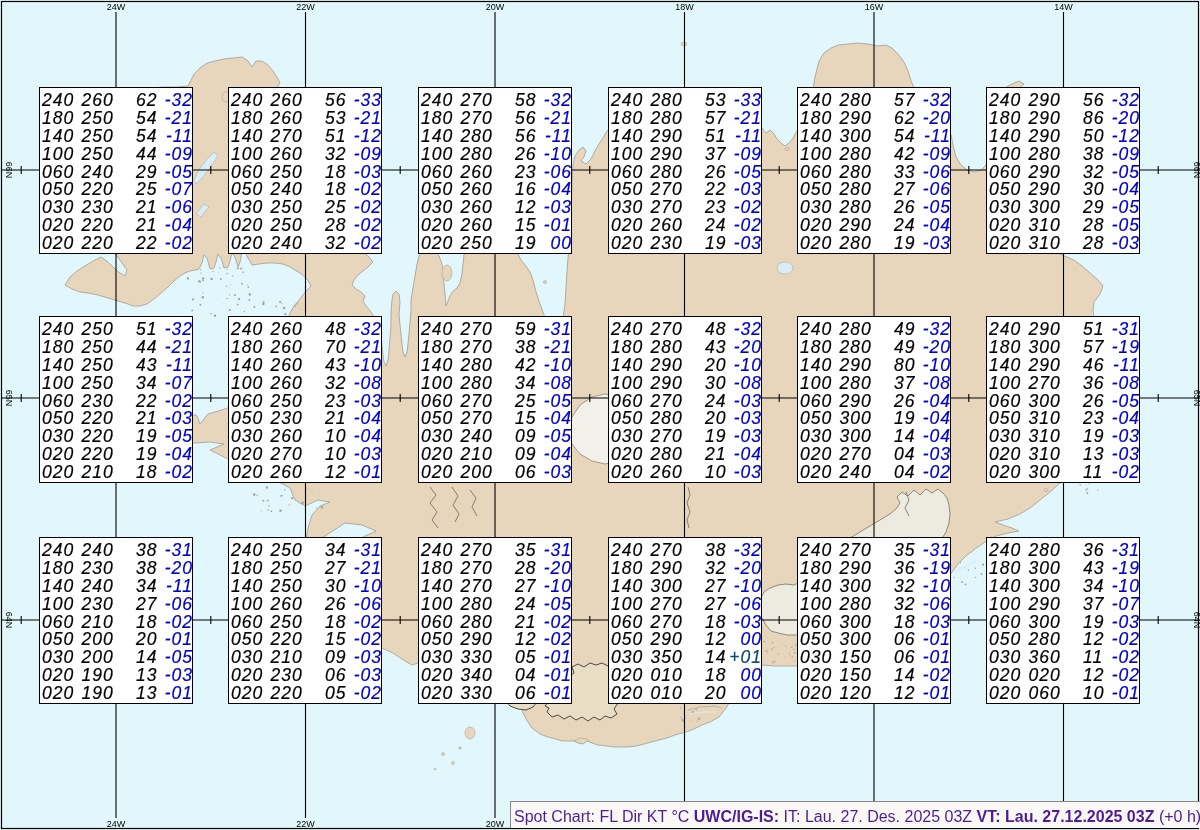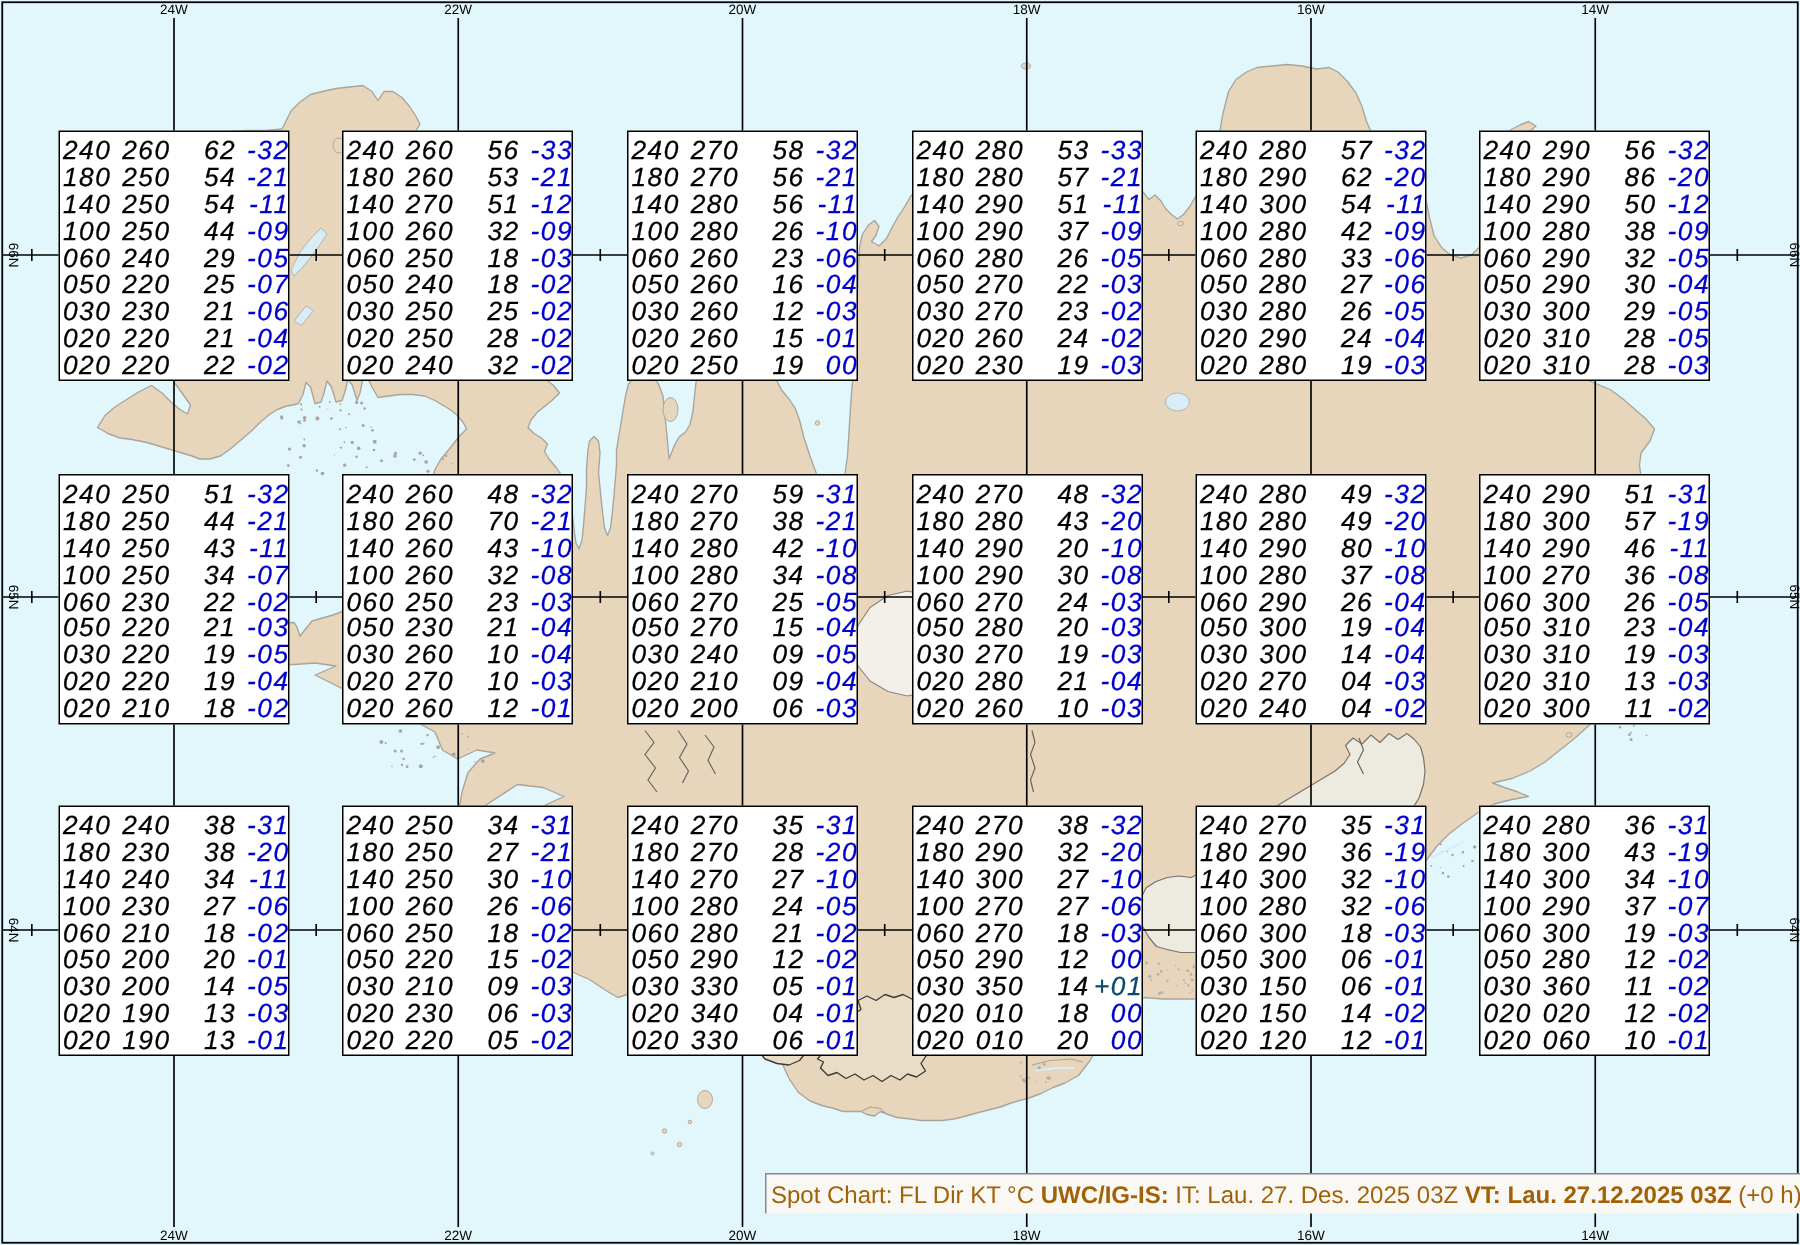--- a/index.html
+++ b/index.html
@@ -7,23 +7,23 @@
 #map { position:absolute; left:0; top:0; }
 #map text { font-family:"Liberation Sans", sans-serif; }
 .box { position:absolute; width:154px; height:167px; background:#fff; border:1px solid #000;font-style:italic; }
 .row { position:relative; height:17.8px; line-height:17.8px; font-size:17.5px; letter-spacing:1.0px; color:#000; -webkit-text-stroke:0.18px; }
 .box .row:first-child { margin-top:4.9px; }
 .c1 { position:absolute; left:2px; }
 .c2 { position:absolute; left:41.5px; }
 .c3 { position:absolute; left:96px; }
 .t  { position:absolute; right:-1px; color:#0000cc; }
 .tr { position:absolute; right:-1px; color:#0c4a6e; }
-#bar { position:absolute; left:510px; top:782px; width:690px; height:27px; background:#faf8f4;
+#bar { position:absolute; left:510px; top:801px; width:690px; height:27px; background:#faf8f4;
   border-top:1px solid #888; border-left:1px solid #888; font-size:16px; line-height:29px;
-  padding-left:3px; white-space:nowrap; color:#a16207; }
+  padding-left:3px; white-space:nowrap; color:#4c1d95; }
 </style></head>
 <body>
 <div id="map"><svg width="1200" height="830" viewBox="0 0 1200 830">
 <rect width="1200" height="830" fill="#e2f7fb"></rect>
 <path d="M239,658 L234,630 L232,612 L240,600 L258,610 L270,616 L288,610 L305,607 L312,584 L324,571 L340,552 L353,542 L365,536 L376,531 L362,525 L345,523 L322,538 L305,546 L308,528 L312,515 L320,506 L330,502 L318,500 L305,506 L295,500 L290,488 L275,480 L255,477 L240,465 L210,450 L224,444 L210,442 L196,443 L182,443 L160,441 L135,436 L111,426 L125,419 L145,416 L165,415 L182,416 L196,415 L198,418 L200,424 L204,419 L208,414 L215,412 L222,410 L230,407 L240,401 L250,396 L258,393 L265,394 L275,390 L290,387 L310,385 L330,382 L350,380 L364,376 L372,372 L378,367 L372,362 L362,358 L350,354 L336,350 L322,346 L310,342 L300,338 L293,333 L289,327 L288,320 L290,313 L294,306 L299,300 L303,295 L306,291 L309,288 L311,286 L309,282 L305,277 L300,273 L295,270 L290,267 L283,264 L275,263 L267,263 L259,264 L252,265 L248,258 L245,252 L242,252 L240,262 L238,267 L235,257 L232,253 L230,261 L228,267 L224,268 L221,258 L218,254 L216,262 L214,268 L210,269 L207,258 L204,255 L202,263 L199,269 L195,270 L190,271 L185,273 L180,276 L174,281 L168,287 L161,293 L154,299 L147,304 L140,306 L133,306 L128,304 L118,301 L108,298 L98,295 L88,293 L80,292 L72,289 L65,285 L70,277 L77,271 L85,266 L93,261 L101,257 L108,262 L114,268 L120,273 L125,276 L127,270 L122,263 L117,256 L113,250 L116,244 L112,230 L108,212 L105,192 L103,172 L102,152 L104,132 L109,114 L116,100 L125,90 L136,88 L150,88 L164,87 L177,87 L188,86 L194,74 L200,68 L207,63 L215,61 L224,59 L233,58 L242,57 L248,61 L252,67 L256,61 L262,61 L268,65 L273,71 L277,77 L280,83 L276,89 L270,94 L268,99 L270,101 L277,108 L284,116 L291,124 L300,130 L310,134 L318,130 L325,136 L332,144 L339,153 L344,162 L339,170 L344,179 L350,188 L349,198 L345,208 L338,217 L331,226 L340,232 L349,239 L357,246 L363,252 L369,257 L373,262 L368,267 L363,271 L358,275 L354,280 L352,285 L356,289 L361,292 L365,296 L363,301 L366,306 L371,312 L375,318 L378,324 L380,330 L381,338 L382,346 L383,355 L384,362 L386,366 L388,360 L389,350 L390,338 L391,325 L391,312 L392,300 L393,294 L396,291 L399,294 L400,302 L399,315 L400,325 L401,335 L402,344 L403,352 L405,357 L407,352 L408,344 L409,334 L410,322 L411,310 L411,300 L413,288 L415,276 L417,264 L419,256 L423,251 L429,249 L435,251 L439,256 L442,264 L443,274 L444,284 L445,294 L446,306 L450,296 L453,291 L457,288 L460,283 L462,274 L463,264 L464,255 L465,250 L468,240 L470,225 L473,205 L477,182 L481,162 L486,150 L492,152 L497,162 L502,178 L506,198 L509,218 L513,238 L517,252 L521,260 L526,266 L530,272 L533,280 L536,292 L540,304 L544,315 L549,325 L554,332 L558,336 L561,330 L563,318 L565,304 L566,288 L567,272 L568,258 L569,248 L570,232 L571,210 L572,185 L573,165 L575,156 L579,150 L583,147 L586,151 L584,157 L581,161 L586,164 L591,159 L595,151 L599,144 L603,138 L607,131 L611,127 L615,130 L613,136 L610,142 L614,146 L619,141 L623,135 L628,129 L634,125 L640,124 L646,127 L652,132 L657,139 L661,149 L664,161 L666,176 L668,190 L669,198 L672,215 L675,230 L677,240 L679,246 L681,238 L683,222 L685,202 L687,180 L689,158 L691,140 L694,130 L698,126 L703,128 L707,136 L711,146 L715,157 L719,166 L724,172 L728,176 L733,170 L737,160 L741,148 L745,137 L749,128 L753,123 L758,125 L762,128 L766,133 L770,130 L774,134 L777,139 L781,143 L785,146 L789,143 L793,138 L797,131 L800,124 L803,118 L807,113 L812,95 L815,77 L819,61 L824,53 L831,48 L838,45 L848,44 L858,43 L868,44 L878,46 L886,45 L892,48 L898,54 L904,62 L908,71 L911,81 L915,90 L920,99 L926,106 L933,111 L938,107 L941,100 L944,101 L947,115 L950,130 L953,145 L956,157 L961,165 L967,170 L974,172 L981,170 L986,165 L989,158 L991,150 L990,140 L988,130 L987,120 L988,111 L991,103 L996,96 L1002,90 L1008,86 L1014,83 L1019,81 L1024,84 L1017,90 L1010,96 L1002,102 L995,107 L989,112 L990,120 L992,130 L994,140 L996,148 L1000,154 L1006,152 L1012,148 L1018,144 L1024,150 L1029,162 L1033,173 L1036,183 L1031,191 L1038,196 L1046,194 L1053,199 L1056,210 L1057,222 L1054,233 L1050,242 L1053,250 L1060,254 L1067,257 L1074,260 L1082,266 L1090,273 L1097,279 L1103,286 L1100,294 L1094,302 L1093,310 L1094,318 L1100,328 L1107,338 L1100,347 L1108,357 L1113,367 L1115,378 L1108,388 L1112,398 L1104,408 L1108,418 L1098,428 L1102,438 L1090,447 L1094,456 L1080,463 L1084,470 L1070,476 L1060,483 L1050,492 L1040,500 L1030,508 L1020,514 L1008,519 L995,522 L1003,525 L1012,528 L1019,531 L1008,533 L996,536 L985,542 L975,549 L966,556 L958,564 L952,572 L945,582 L935,594 L922,607 L908,620 L893,633 L877,644 L860,654 L842,661 L824,665 L808,666 L790,666 L775,666 L763,665 L752,672 L743,683 L734,695 L726,708 L719,717 L710,722 L702,725 L694,729 L686,732 L675,735 L667,738 L659,740 L651,742 L644,744 L636,746 L628,747 L621,747 L614,747 L607,746 L598,745 L592,743 L587,741 L583,744 L578,743 L574,741 L568,741 L562,741 L556,739 L548,737 L540,734 L532,728 L526,719 L521,708 L514,699 L502,691 L488,684 L472,676 L455,670 L438,666 L425,664 L418,663 L412,665 L405,661 L399,657 L393,653 L386,650 L380,647 L374,644 L360,642 L345,641 L330,642 L315,645 L300,649 L285,652 L270,654 L258,655 L248,656 Z" fill="#e7d6bc" stroke="#a8a49c" stroke-width="0.9" stroke-linejoin="round"></path>
 <path d="M432,420 L445,408 L460,402 L474,405 L482,416 L484,430 L478,444 L466,455 L452,460 L440,456 L432,446 L429,433 Z" fill="#f2f0e8" stroke="#a8a49c" stroke-width="0.8" stroke-linejoin="round"></path>
 <path d="M568,432 L572,417 L580,405 L592,397 L605,394 L618,397 L630,405 L638,417 L641,430 L638,443 L630,454 L618,461 L605,464 L592,461 L580,454 L572,444 Z" fill="#f2f0e8" stroke="#8a8680" stroke-width="0.8" stroke-linejoin="round"></path>
 <path d="M766,625 L762,618 L758,610 L760,600 L764,592 L770,588 L778,585 L786,584 L794,585 L800,582 L806,575 L812,568 L820,560 L830,552 L840,545 L850,538 L860,532 L870,526 L880,520 L890,514 L896,509 L900,503 L897,497 L902,492 L908,496 L914,490 L920,495 L926,489 L932,493 L938,489 L943,493 L947,498 L949,505 L950,514 L949,523 L946,532 L941,540 L934,548 L926,556 L917,564 L907,572 L896,581 L884,590 L872,599 L859,608 L846,616 L833,623 L820,629 L808,633 L797,635 L787,635 L778,633 L771,631 Z" fill="#edeadf" stroke="#77736c" stroke-width="0.8" stroke-linejoin="round"></path>
 <path d="M545,706 L550,700 L548,694 L554,690 L552,684 L558,681 L564,683 L568,677 L574,673 L572,667 L578,664 L584,667 L590,663 L596,665 L602,663 L608,666 L612,671 L610,677 L615,681 L612,687 L617,692 L613,698 L618,703 L614,709 L617,714 L611,718 L605,716 L600,720 L594,717 L588,721 L582,717 L576,720 L570,716 L564,719 L558,715 L552,717 L547,712 L549,708 Z" fill="#e9ddc6" stroke="#3a3a38" stroke-width="0.9" stroke-linejoin="round"></path>
 <path d="M505,700 L512,695 L520,692 L528,693 L534,697 L537,702 L533,707 L526,710 L518,709 L510,706 Z" fill="#e9ddc6" stroke="#3a3a38" stroke-width="0.9" stroke-linejoin="round"></path>

